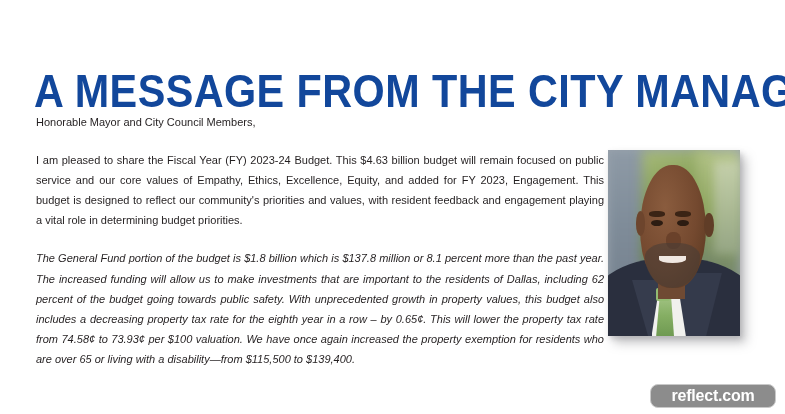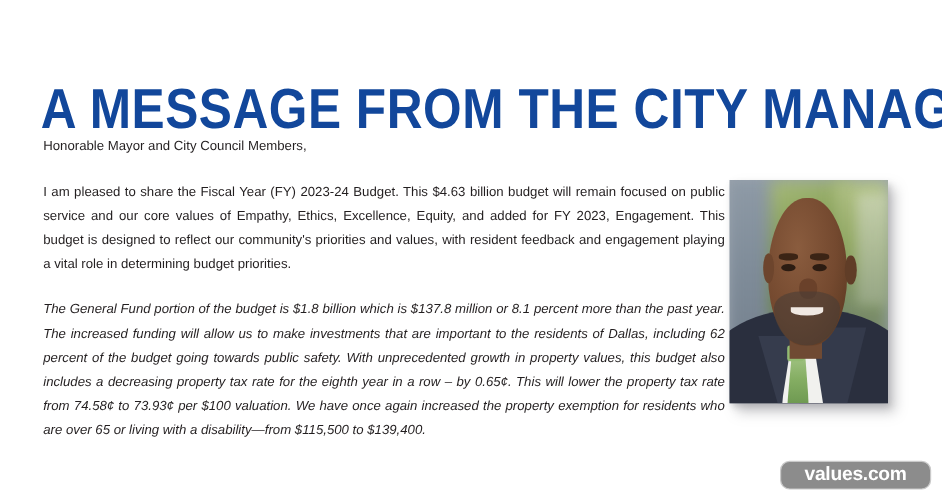--- a/index.html
+++ b/index.html
@@ -313,15 +313,15 @@
       <div class="brow-l"></div>
       <div class="brow-r"></div>
       <div class="eye-l"></div>
       <div class="eye-r"></div>
       <div class="nose"></div>
       <div class="beard"></div>
       <div class="mouth"></div>
     </div>
   </div>
 
-  <div class="watermark">values.com</div>
+  <div class="watermark">reflect.com</div>
 
 </div>
 
 </body></html>

